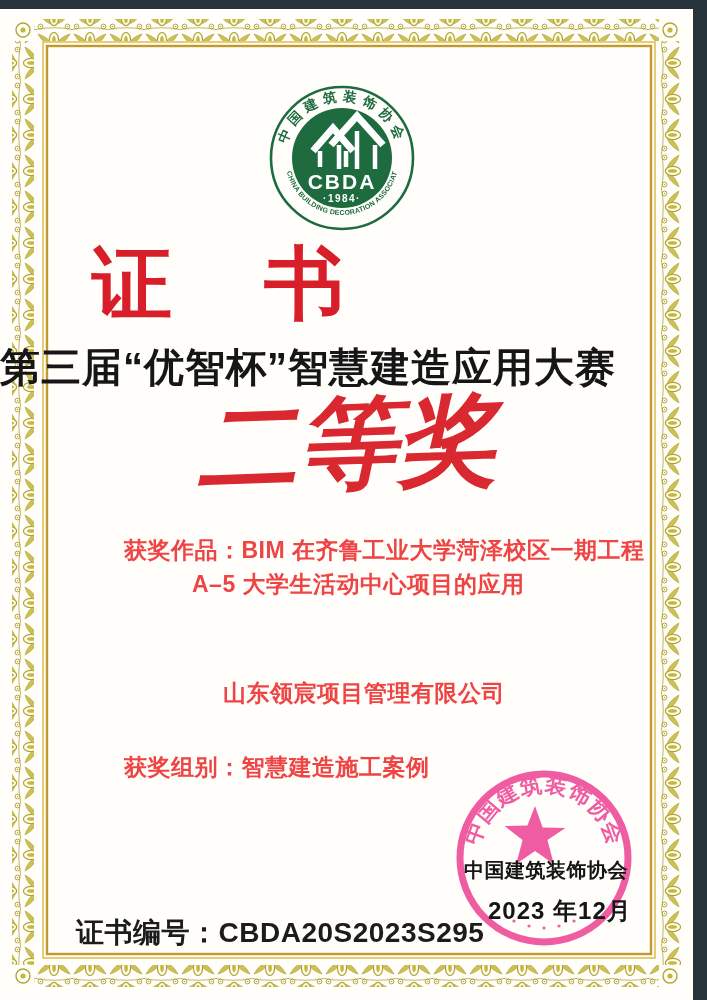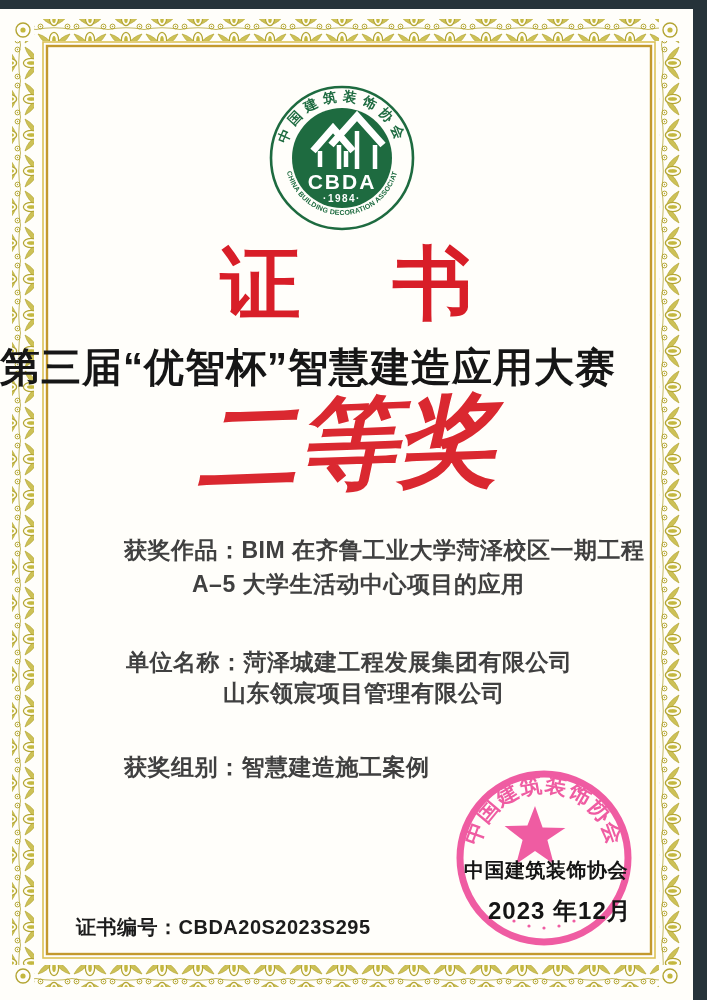--- a/index.html
+++ b/index.html
@@ -12,60 +12,60 @@
   .scan-page{
     position:absolute;left:0;top:9px;width:693px;height:991px;
     background:#fffefa;
   }
   .border-svg{position:absolute;left:0;top:0;}
   .logo-svg{position:absolute;left:267px;top:74px;}
   .stamp-svg{position:absolute;left:446px;top:751px;z-index:1;}
 
   .cert-title{
     position:absolute;left:0;top:234px;width:100%;
-    text-align:center;
+    text-align:left;
     font-family:"DejaVu Serif","Liberation Serif",serif;
     font-size:80px;font-weight:700;color:#d81e28;
     letter-spacing:92px;text-indent:92px;line-height:1;
   }
   .competition{
     position:absolute;left:0;top:336px;width:100%;
     text-align:left;
     font-size:40px;font-weight:700;color:#161616;letter-spacing:1px;
     line-height:1.1;
   }
   .award{
     position:absolute;left:0;top:382px;width:100%;
     text-align:center;
     font-family:"DejaVu Serif","Liberation Serif",serif;
     font-style:italic;font-weight:700;
     font-size:100px;color:#da2830;line-height:1.05;
     transform:rotate(-2deg);
   }
   .line{
     position:absolute;
-    font-size:23px;font-weight:600;color:#404040;
+    font-size:23px;font-weight:600;color:#ef4444;
     letter-spacing:0.5px;white-space:nowrap;line-height:1.2;
   }
   .f1l1{left:124px;top:528px;}
   .f1l2{left:192px;top:562px;}
   .f2l1{left:126px;top:640px;}
   .f2l2{left:223px;top:671px;}
   .f3l1{left:124px;top:745px;text-align:right;}
   .issuer{
     position:absolute;left:464px;top:848px;z-index:2;
     font-size:20px;font-weight:600;color:#151515;letter-spacing:0.5px;white-space:nowrap;
   }
   .cert-date{
     position:absolute;left:488px;top:886px;z-index:2;
     font-size:24px;font-weight:600;color:#151515;letter-spacing:1px;white-space:nowrap;
   }
   .serial{
     position:absolute;left:76px;top:905px;
-    font-size:20px;font-weight:600;color:#1c1c1c;letter-spacing:0.5px;white-space:nowrap;
+    font-size:28px;font-weight:600;color:#1c1c1c;letter-spacing:0.5px;white-space:nowrap;
   }
 </style>
 </head>
 <body>
 
 <div class="scan-page">
 
   <svg class="border-svg" width="693" height="991" viewBox="0 0 693 991">
     <defs>
       <g id="motif">
@@ -138,21 +138,20 @@
 
   <div class="cert-title">证书</div>
 
   <div class="competition">第三届“优智杯”智慧建造应用大赛</div>
 
   <div class="award">二等奖</div>
 
   <div class="line f1l1">获奖作品：BIM 在齐鲁工业大学菏泽校区一期工程</div>
   <div class="line f1l2">A–5 大学生活动中心项目的应用</div>
 
-  <div class="line f2l1">单位名称：菏泽城建工程发展集团有限公司</div>
   <div class="line f2l2">山东领宸项目管理有限公司</div>
 
   <div class="line f3l1">获奖组别：智慧建造施工案例</div>
 
   <svg class="stamp-svg" width="190" height="190" viewBox="0 0 190 190" opacity="0.92">
     <defs>
       <path id="sealArc" d="M 33,86.5 A 66,66 0 0 1 163,86.5" fill="none"></path>
     </defs>
     <circle cx="98" cy="98" r="84" fill="none" stroke="#ee4f9b" stroke-width="7"></circle>
     <polygon fill="#ee4f9b" points="89,46 96.6,67.5 119.4,68.1 101.4,80 107.8,103.9 89,91 70.2,103.9 76.6,80 58.6,66.1 81.4,65.5"></polygon>

